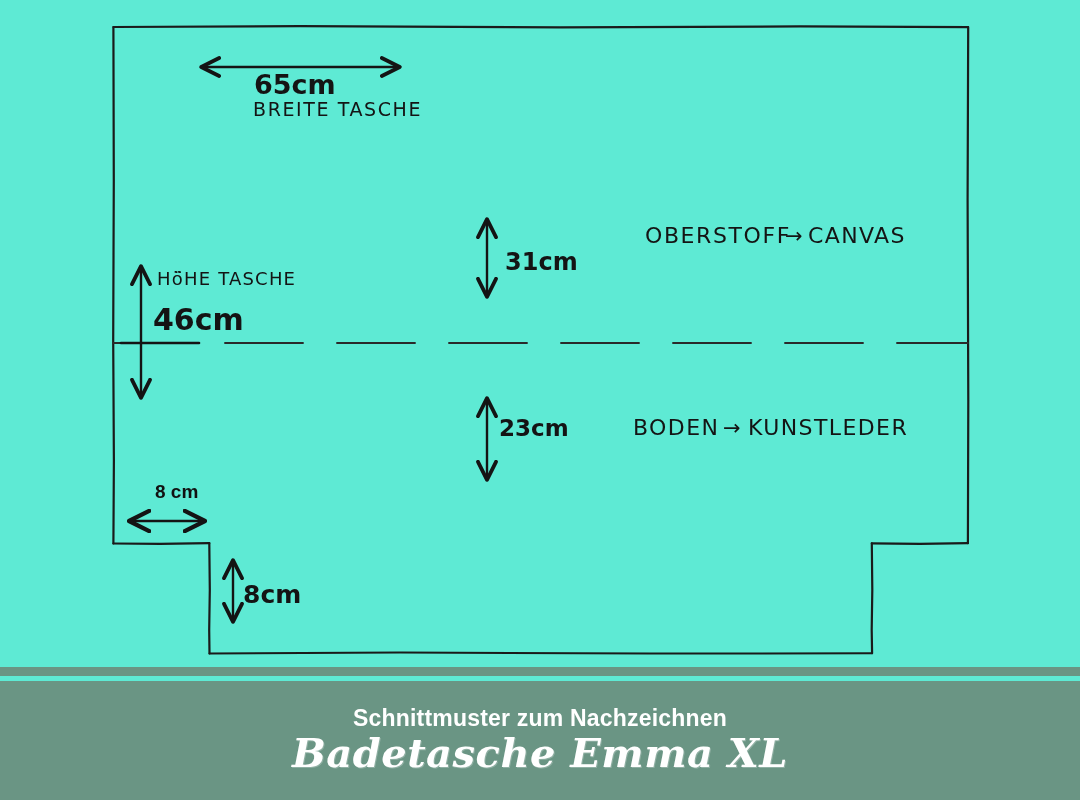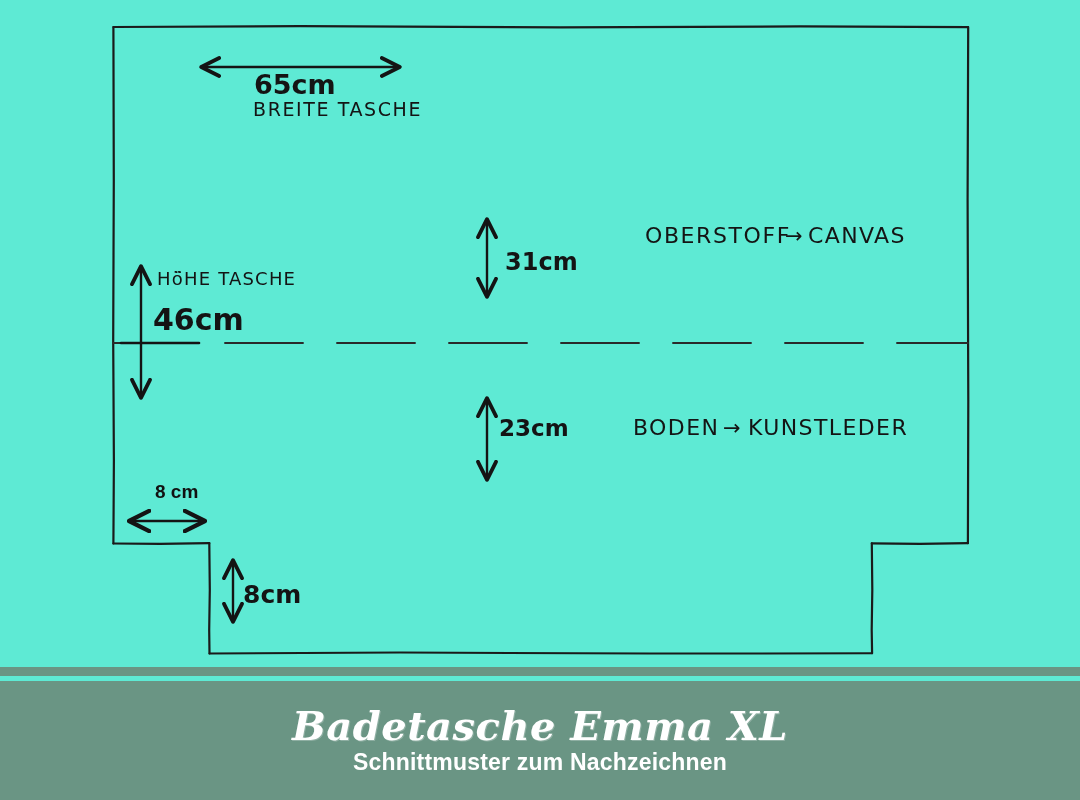--- a/index.html
+++ b/index.html
@@ -146,17 +146,17 @@
     <text class="hand-label" x="748" y="435" font-size="22" letter-spacing="1.4">KUNSTLEDER</text>
 
     <text class="hand-label" x="243" y="603" font-size="25" font-weight="bold">8cm</text>
   </svg>
 
   <div class="typed-label" style="left:155px; top:468px;margin-top:13px;">8 cm</div>
 
   <div class="footer-band" id="footer-stripe"></div>
 
   <div class="footer-band" id="footer-main">
+    <div id="footer-subtitle">Schnittmuster zum Nachzeichnen</div>
     <div id="footer-title">Badetasche Emma XL</div>
-    <div id="footer-subtitle">Schnittmuster zum Nachzeichnen</div>
   </div>
 
 </div>
 
 </body></html>

